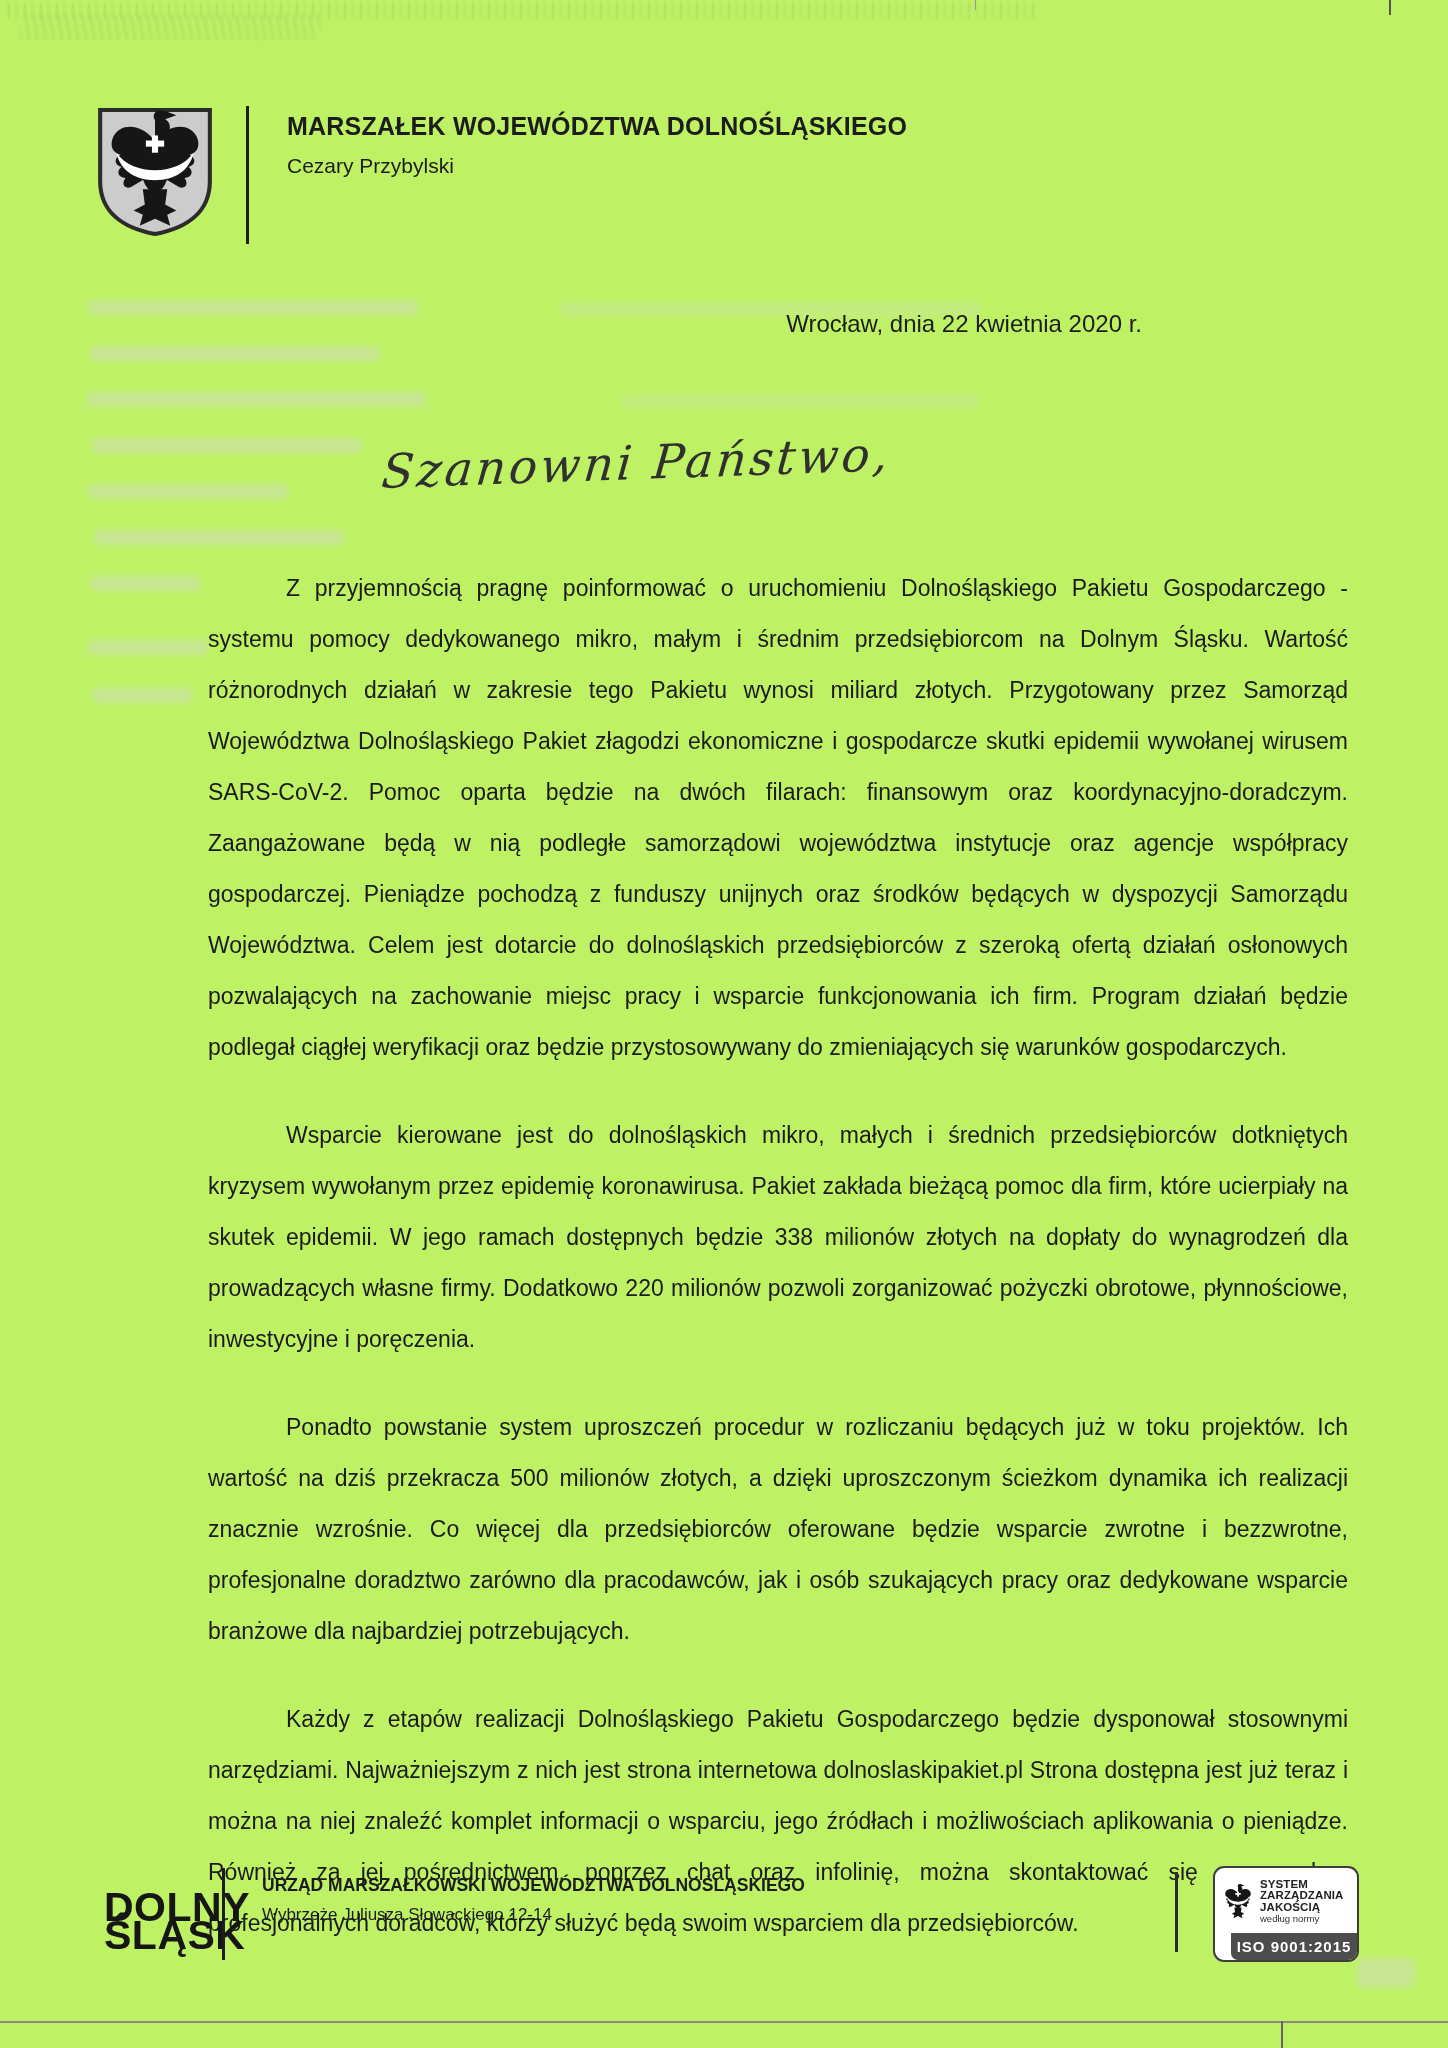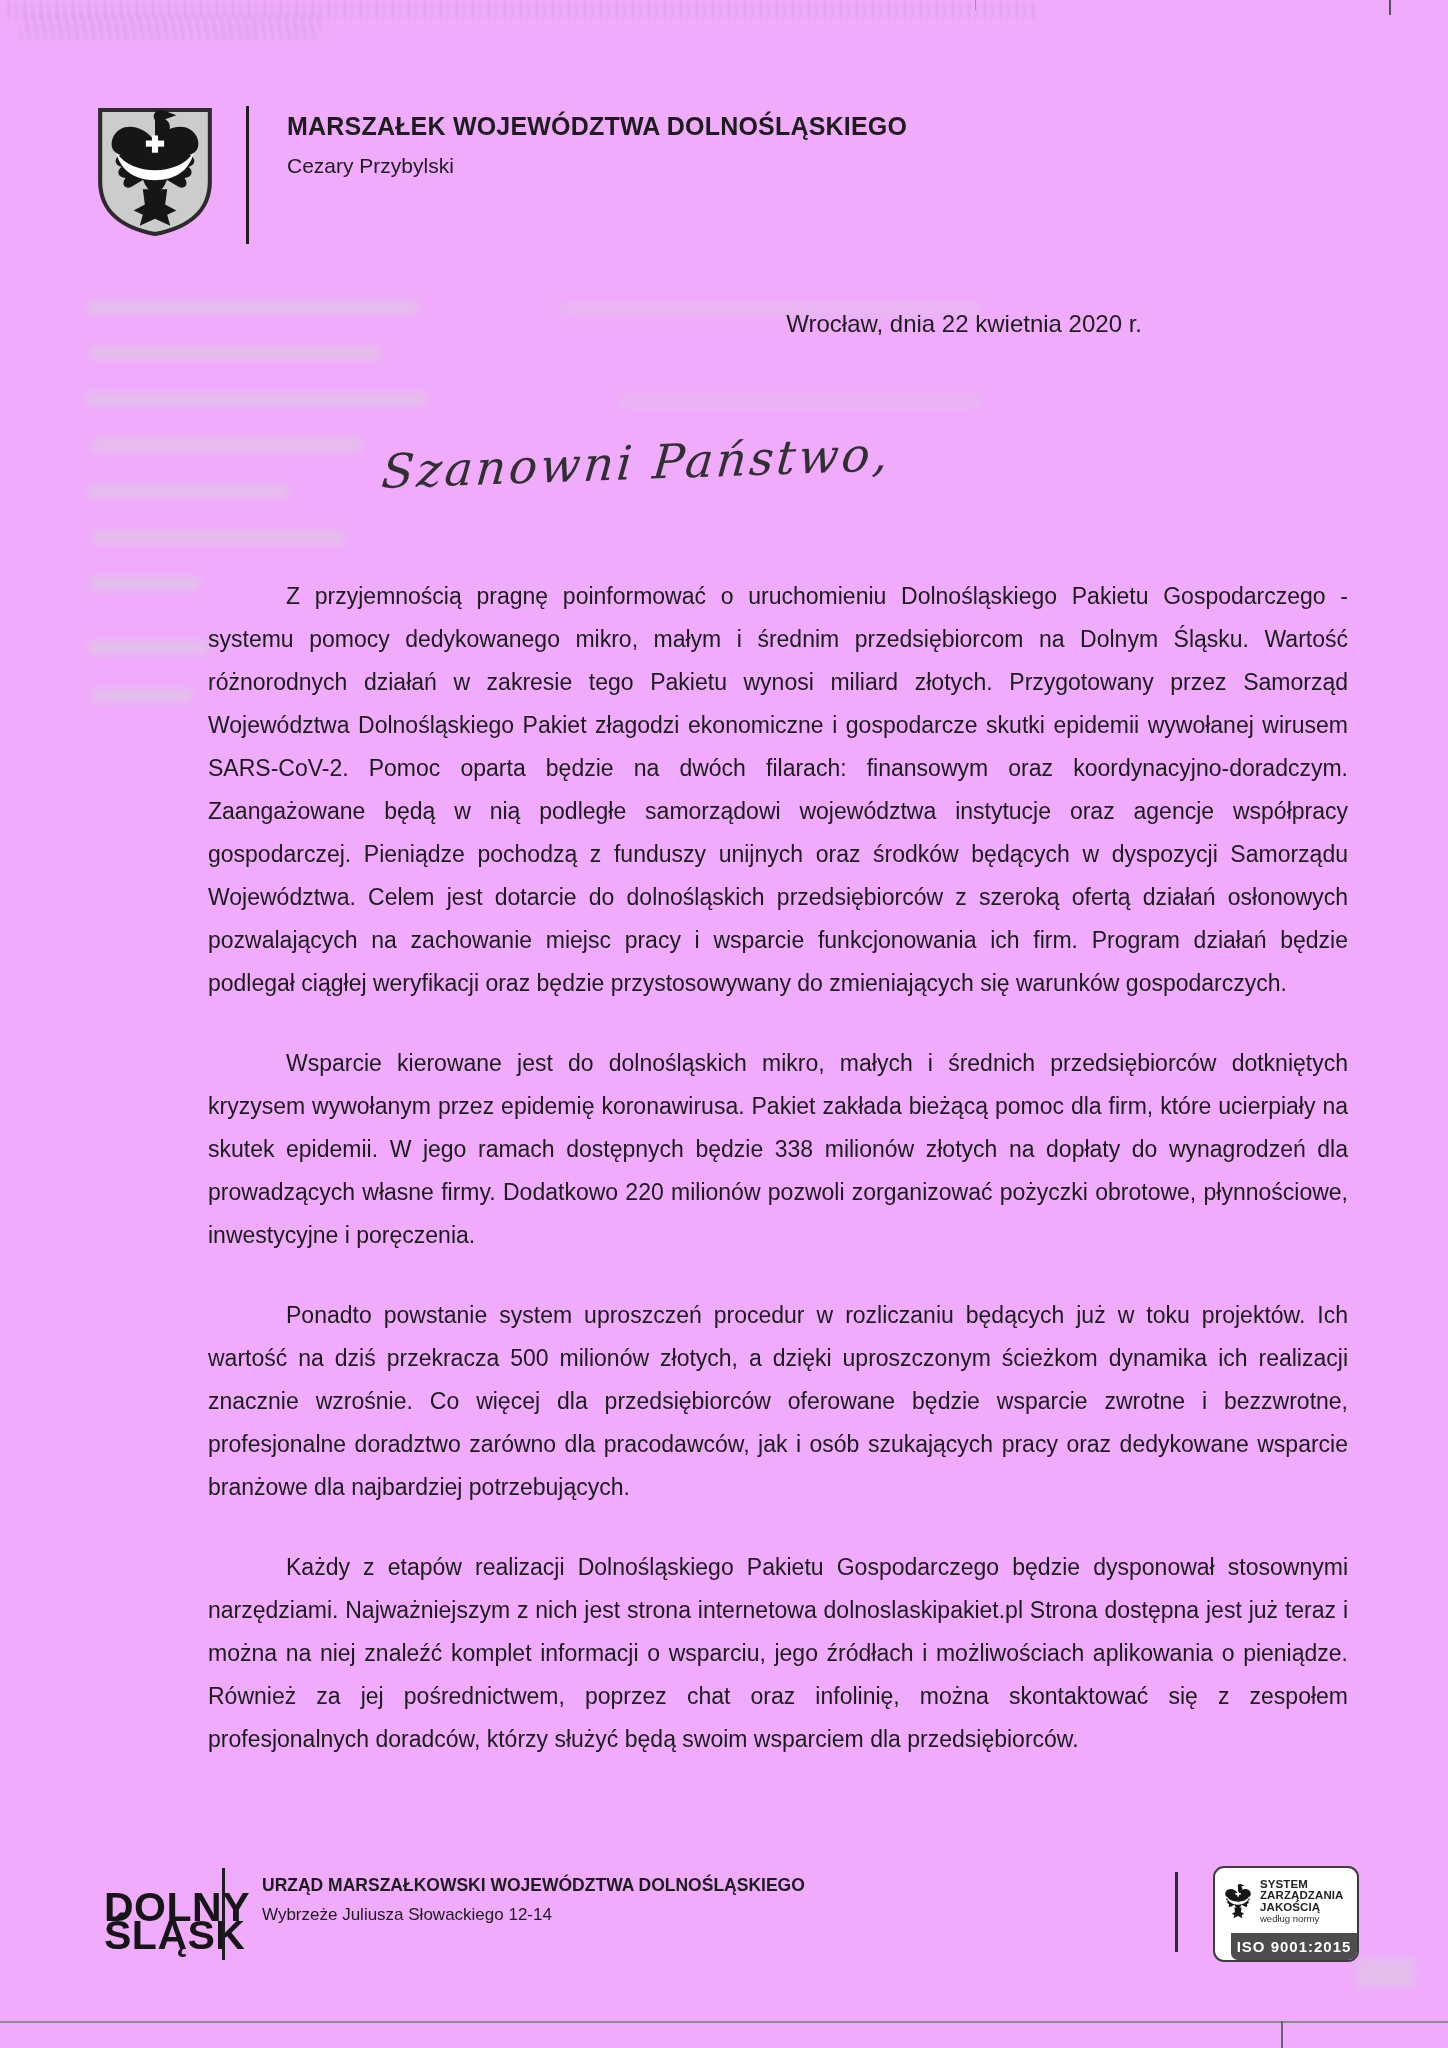--- a/index.html
+++ b/index.html
@@ -1,18 +1,18 @@
 <!DOCTYPE html>
 <html lang="pl"><head>
 <meta charset="utf-8">
 <style>
   html,body { margin:0; padding:0; background:#e9e9e9; }
   .page {
     position:relative; width:1448px; height:2048px; margin:0 auto;
-    background:#f0abfc; overflow:hidden;
+    background:#bef264; overflow:hidden;
     font-family:"Liberation Sans", sans-serif; color:#1c1c1c;
   }
 
   
   .scan-noise {
     position:absolute; top:2px; left:8px; width:1030px; height:16px;
     background:repeating-linear-gradient(90deg, rgba(110,110,110,.22) 0 2px, transparent 2px 7px,
                rgba(140,140,140,.14) 7px 10px, transparent 10px 16px);
     filter:blur(1px); opacity:.75;
   }
@@ -50,21 +50,21 @@
     position:absolute; top:444px; left:382px;
     font-family:"DejaVu Serif", serif; font-style:italic;
     font-size:47px; letter-spacing:3px; color:#303030;
     transform:rotate(-2deg) skewX(-7deg); transform-origin:left center;
     white-space:nowrap;
   }
 
   
   .body-block {
     position:absolute; top:563px; left:208px; width:1140px;
-    font-size:23px; line-height:43px; text-align:justify; color:#1b1b1b;margin-top:12px;
+    font-size:23px; line-height:51px; text-align:justify; color:#1b1b1b;
   }
   .body-block p { margin:0 0 37px 0; text-indent:78px; }
   .body-block p:last-child { margin-bottom:0; }
 
   
   .footer-logo {
     position:absolute; top:1893px; left:104px;
     font-weight:bold; font-size:41px; line-height:28px; letter-spacing:.5px; color:#161616;
   }
   .footer-divider-left  { position:absolute; top:1868px; left:222px;  width:3px; height:92px; background:#1d1d1d; }

